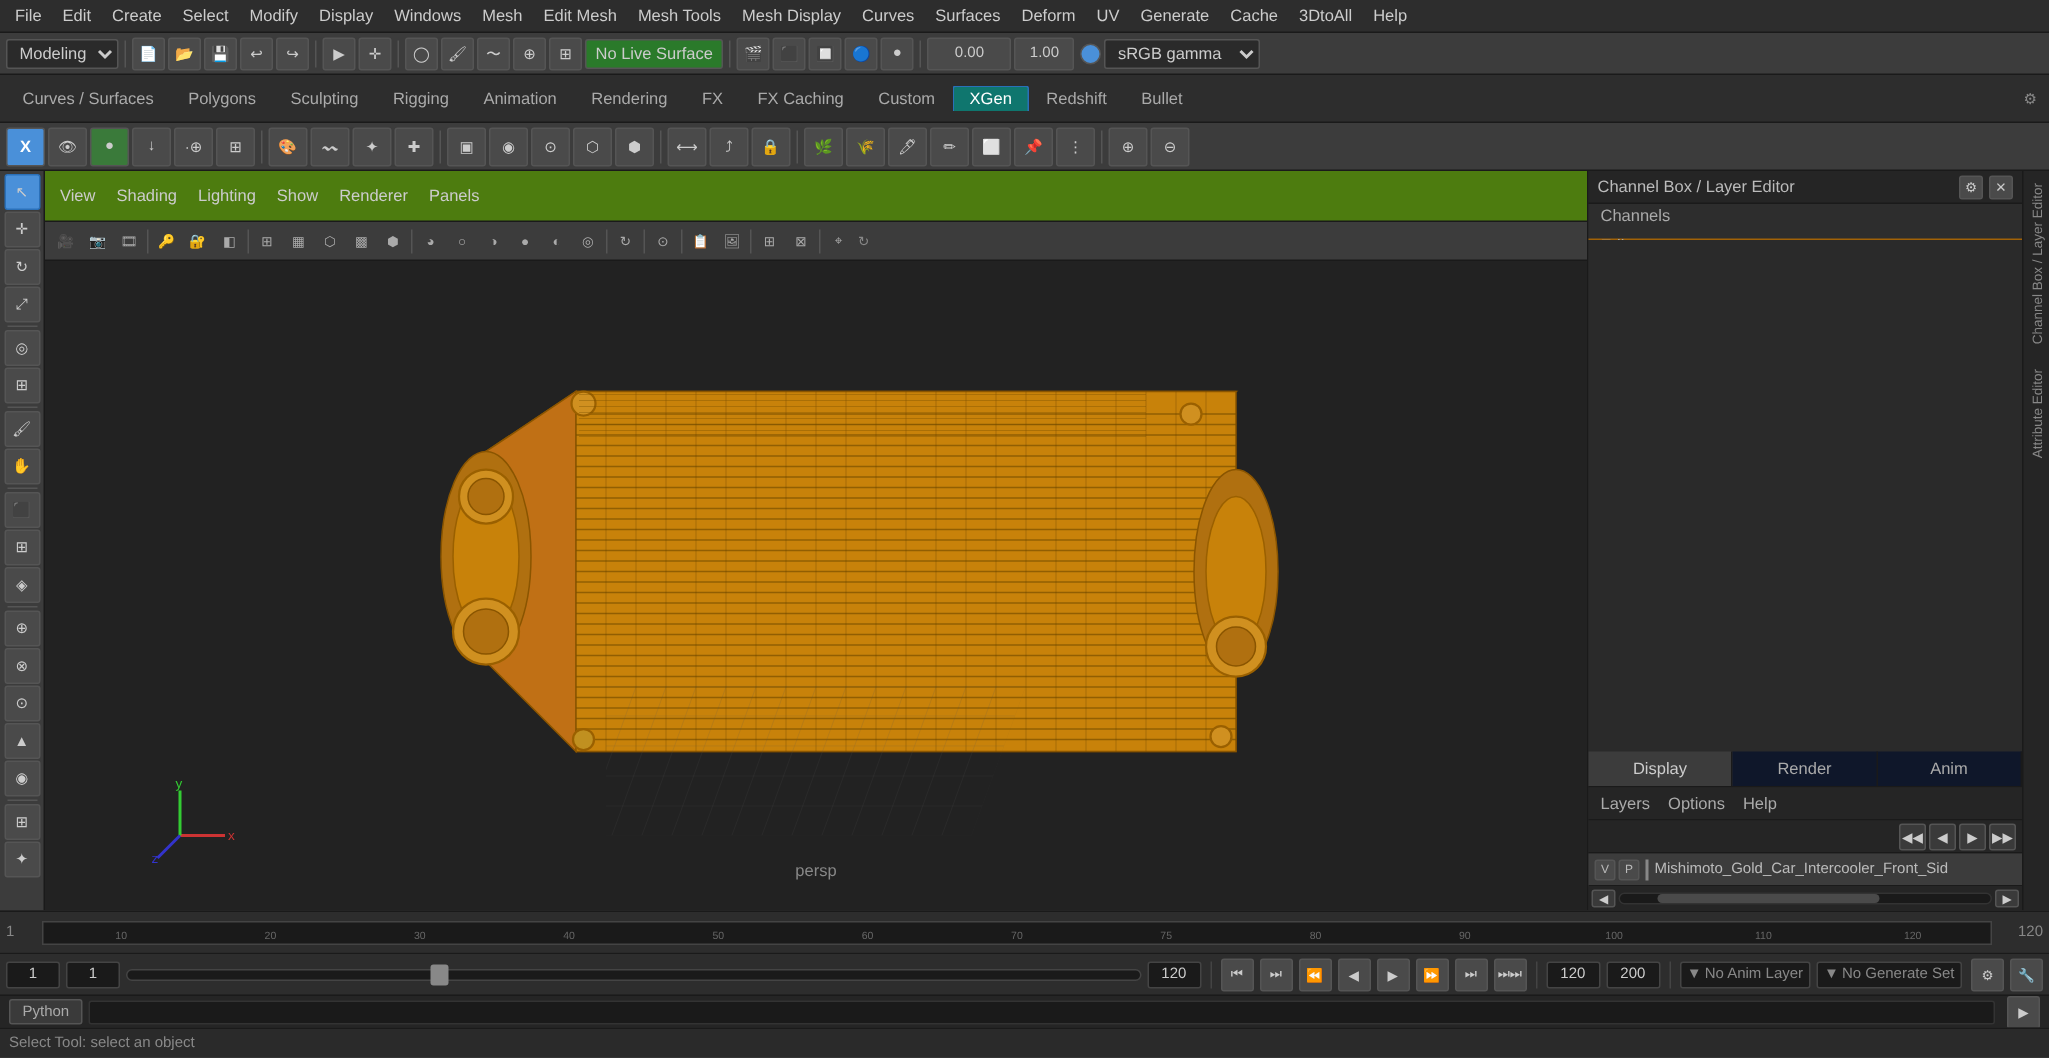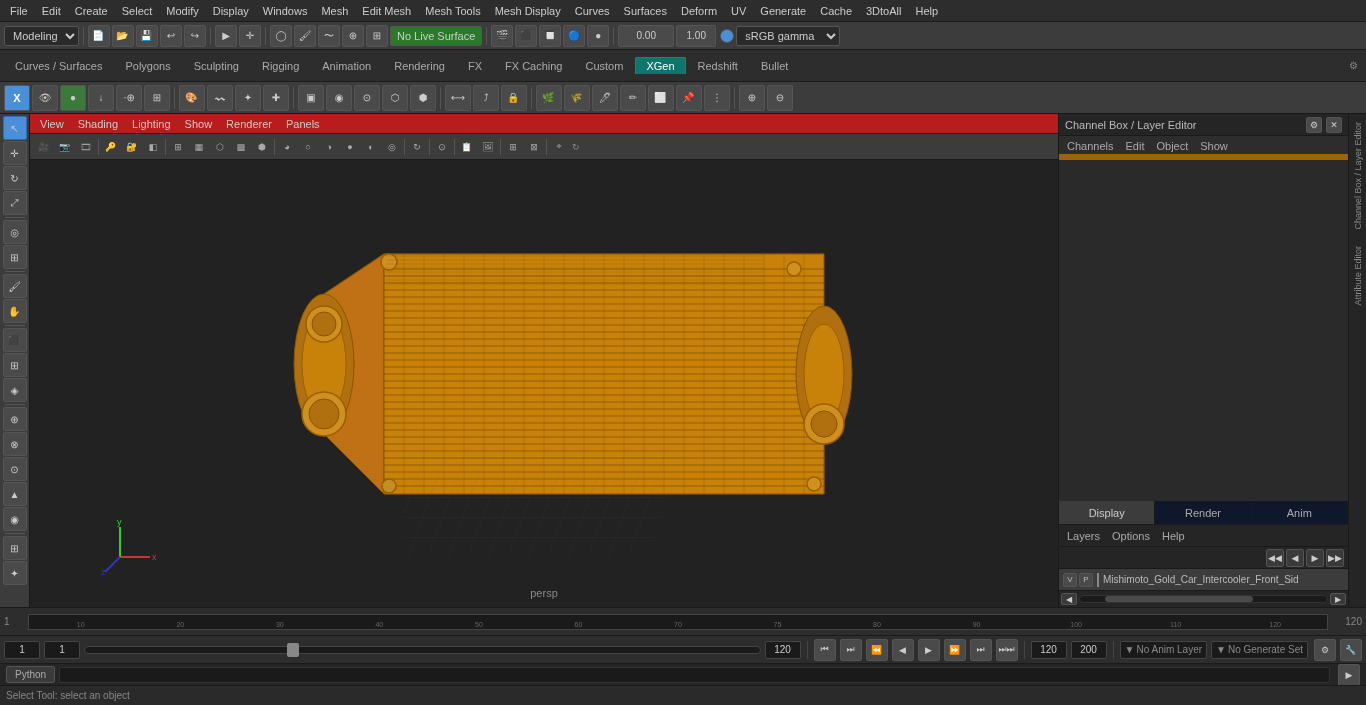--- a/index.html
+++ b/index.html
@@ -75,60 +75,60 @@
       padding: 2px; gap: 1px; overflow: hidden;
     }
     .left-tool {
       width: 24px; height: 24px; background: #4a4a4a; border: 1px solid #555;
       border-radius: 2px; cursor: pointer; display: flex; align-items: center;
       justify-content: center; color: #ccc; font-size: 10px;
     }
     .left-tool.active { background: #4a90d9; border-color: #2a70b9; }
     .left-tool-sep { width: 20px; height: 1px; background: #555; margin: 1px 0; }
     #viewport-menu {
-      display: flex; align-items: center; height: 20px;
-      background: #b91c1c; border-bottom: 1px solid #1a1a1a;
+      display: flex; align-items: center; height: 34px;
+      background: #4d7c0f; border-bottom: 1px solid #1a1a1a;
       padding: 0 4px; gap: 2px;
     }
     #viewport-toolbar {
       display: flex; align-items: center; height: 26px;
       background: #3c3c3c; border-bottom: 1px solid #1a1a1a;
       padding: 0 4px; gap: 1px;
     }
     .vp-btn {
       width: 20px; height: 20px; background: transparent; border: 1px solid transparent;
       border-radius: 2px; cursor: pointer; display: flex; align-items: center;
       justify-content: center; color: #aaa; font-size: 9px;
     }
     .vp-sep { width: 1px; height: 16px; background: #555; margin: 0 1px; }
     #persp-label {
-      position: absolute; bottom: 8px; left: 50%; transform: translateX(-50%);
+      position: absolute; bottom: 20px; left: 50%; transform: translateX(-50%);
       color: #888; font-size: 11px;
     }
 
     
     #intercooler-svg {
       width: 680px; height: 380px;
     }
 
     
     #channel-box {
       width: 290px; background: #2d2d2d; border-left: 1px solid #1a1a1a;
       display: flex; flex-direction: column;
     }
     #channel-box-header {
       display: flex; align-items: center; justify-content: space-between;
       height: 22px; background: #252525; border-bottom: 1px solid #1a1a1a;
       padding: 0 6px;
     }
     #channel-box-header span { color: #bbb; font-size: 11px; }
     #channel-box-tabs {
-      display: flex; align-items: flex-end; height: 24px;
-      background: #2d2d2d; border-bottom: 6px solid #a16207;
-      padding: 0 4px; gap: 4px;
+      display: flex; align-items: flex-start; height: 24px;
+      background: #2d2d2d; border-bottom: 1px solid #a16207;
+      padding: 0 4px; gap: 4px; flex-direction: column;
     }
     .cb-tab { color: #aaa; font-size: 11px; cursor: pointer; padding: 2px 4px; }
     #channel-content { flex: 1; background: #2a2a2a; }
     #layer-tabs {
       display: flex; height: 24px; border-bottom: 1px solid #1a1a1a;
     }
     .layer-tab {
       flex: 1; display: flex; align-items: center; justify-content: center;
       cursor: pointer; font-size: 11px; color: #aaa; background: #0f172a;
       border-right: 1px solid #1a1a1a;

